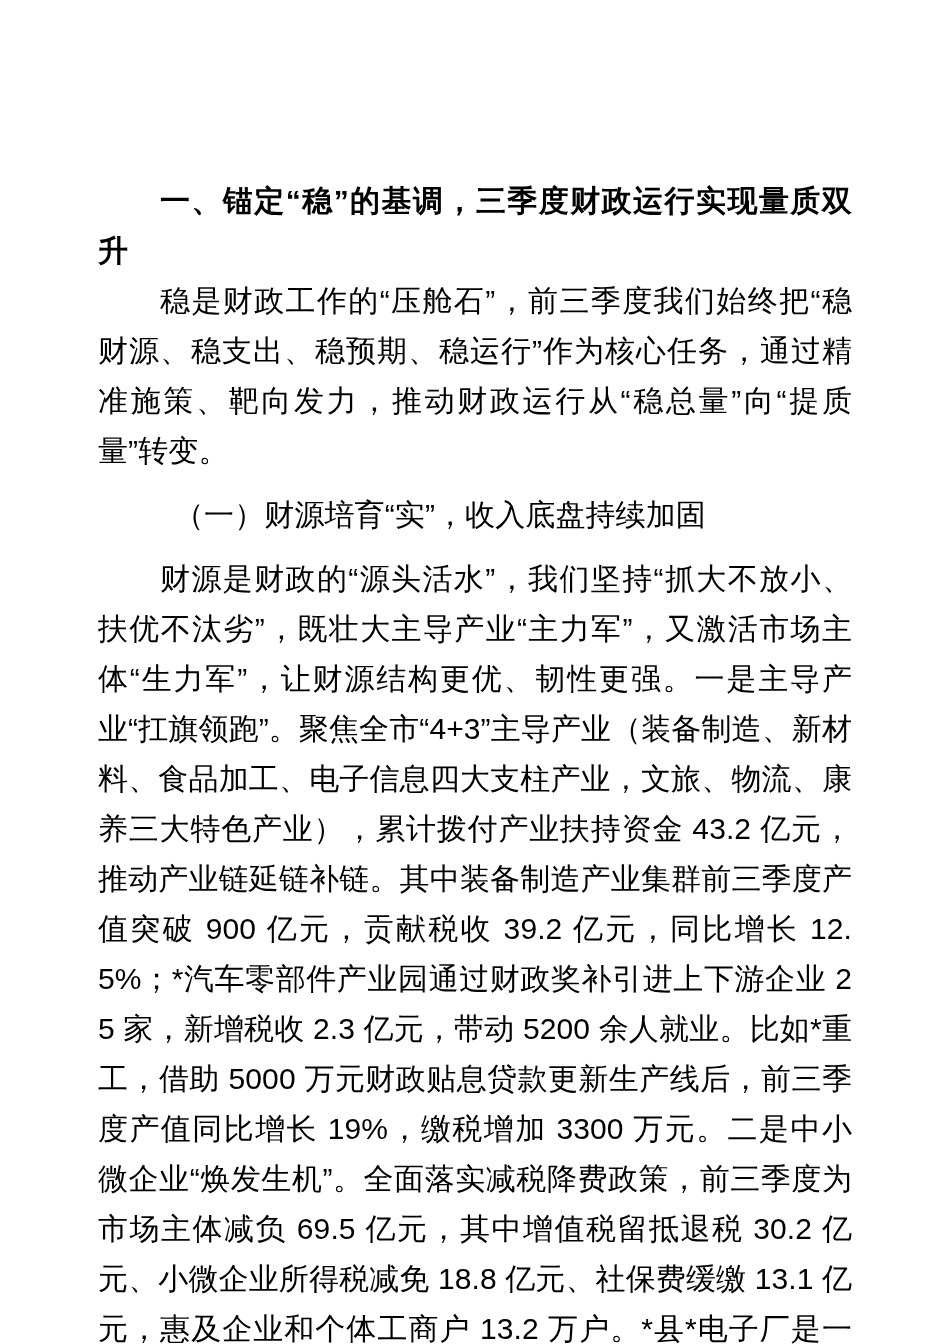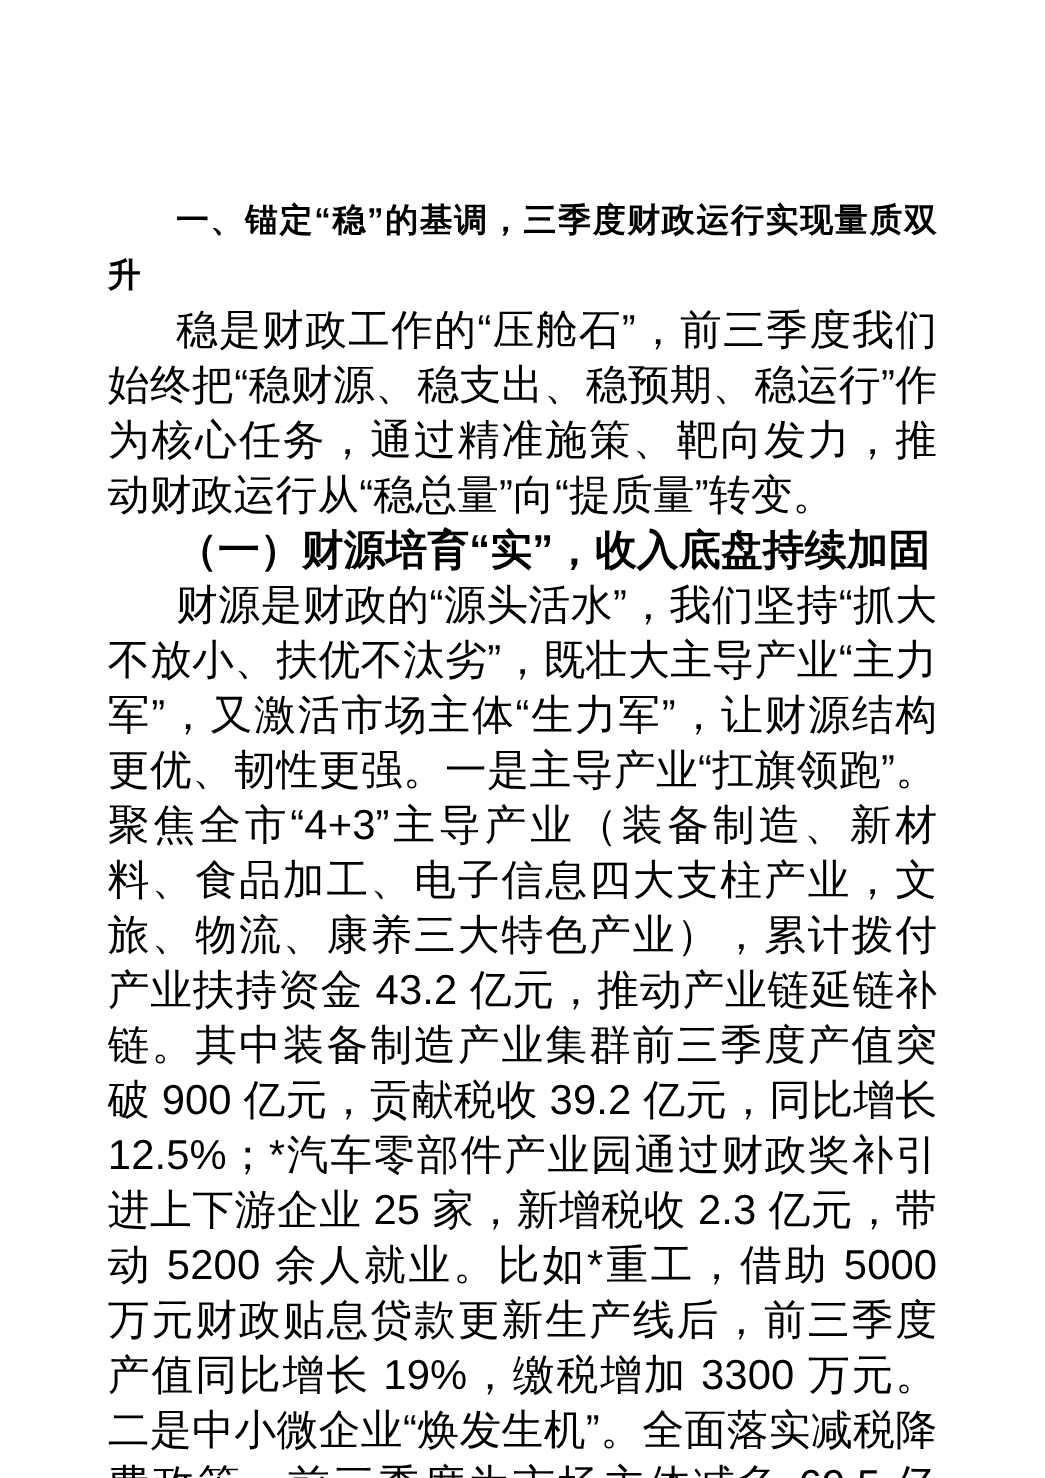--- a/index.html
+++ b/index.html
@@ -33,37 +33,37 @@
     font-weight: bold;
     line-height: 50px;
     letter-spacing: 0.2px;
     text-indent: 62px;
     margin: 0;
     text-align: justify;
     text-justify: inter-character;
     word-break: break-all;
   }
   .para {
-    font-size: 38px;
+    font-size: 30px;
     font-weight: normal;
     line-height: 50px;
     letter-spacing: 0.1px;
     text-indent: 62px;
     margin: 0;
     text-align: justify;
     text-justify: inter-character;
     word-break: break-all;
   }
   .subheading {
-    font-size: 38px;
-    font-weight: bold;
+    font-size: 30px;
+    font-weight: normal;
     line-height: 50px;
     letter-spacing: 0.1px;
     text-indent: 62px;
-    margin: 0;
+    margin: 14px;
     text-align: left;
     word-break: break-all;
   }
   .para-wide {
     text-align: justify;
     text-justify: inter-ideograph;
   }
 </style>
 </head>
 <body>

